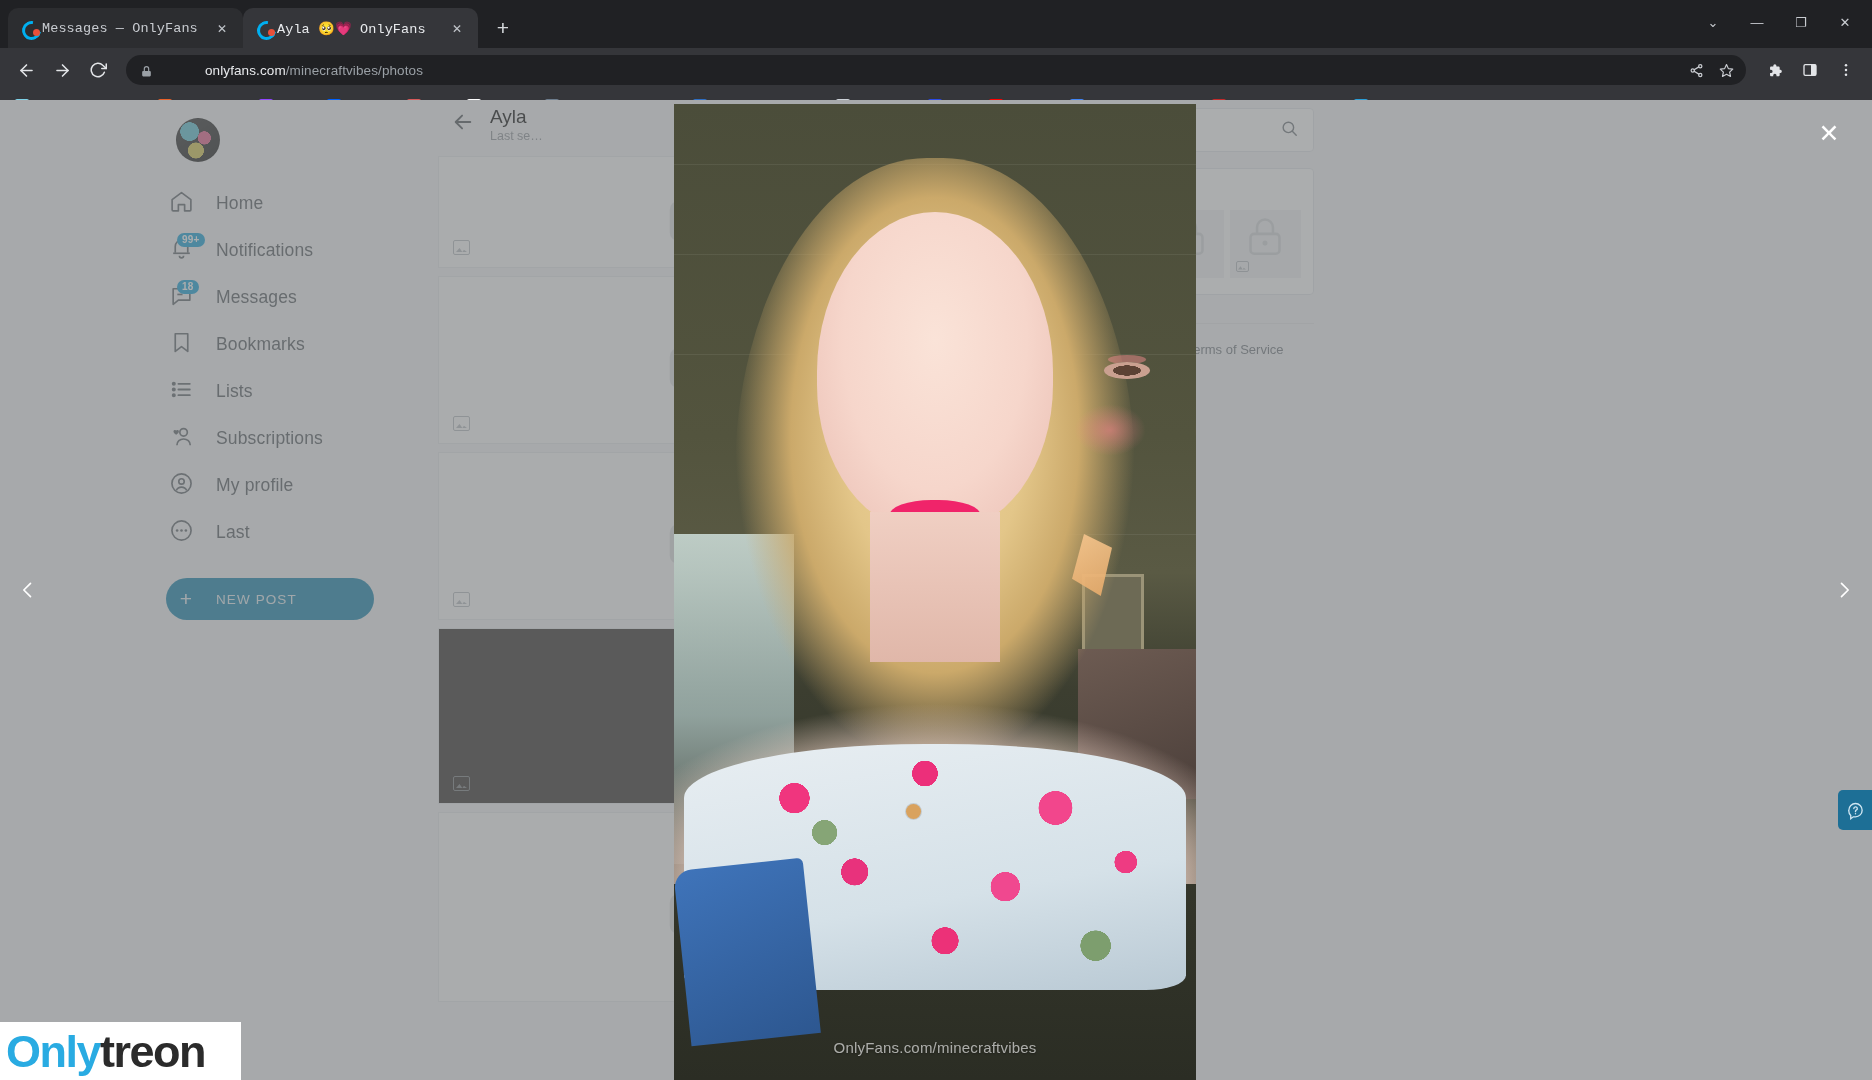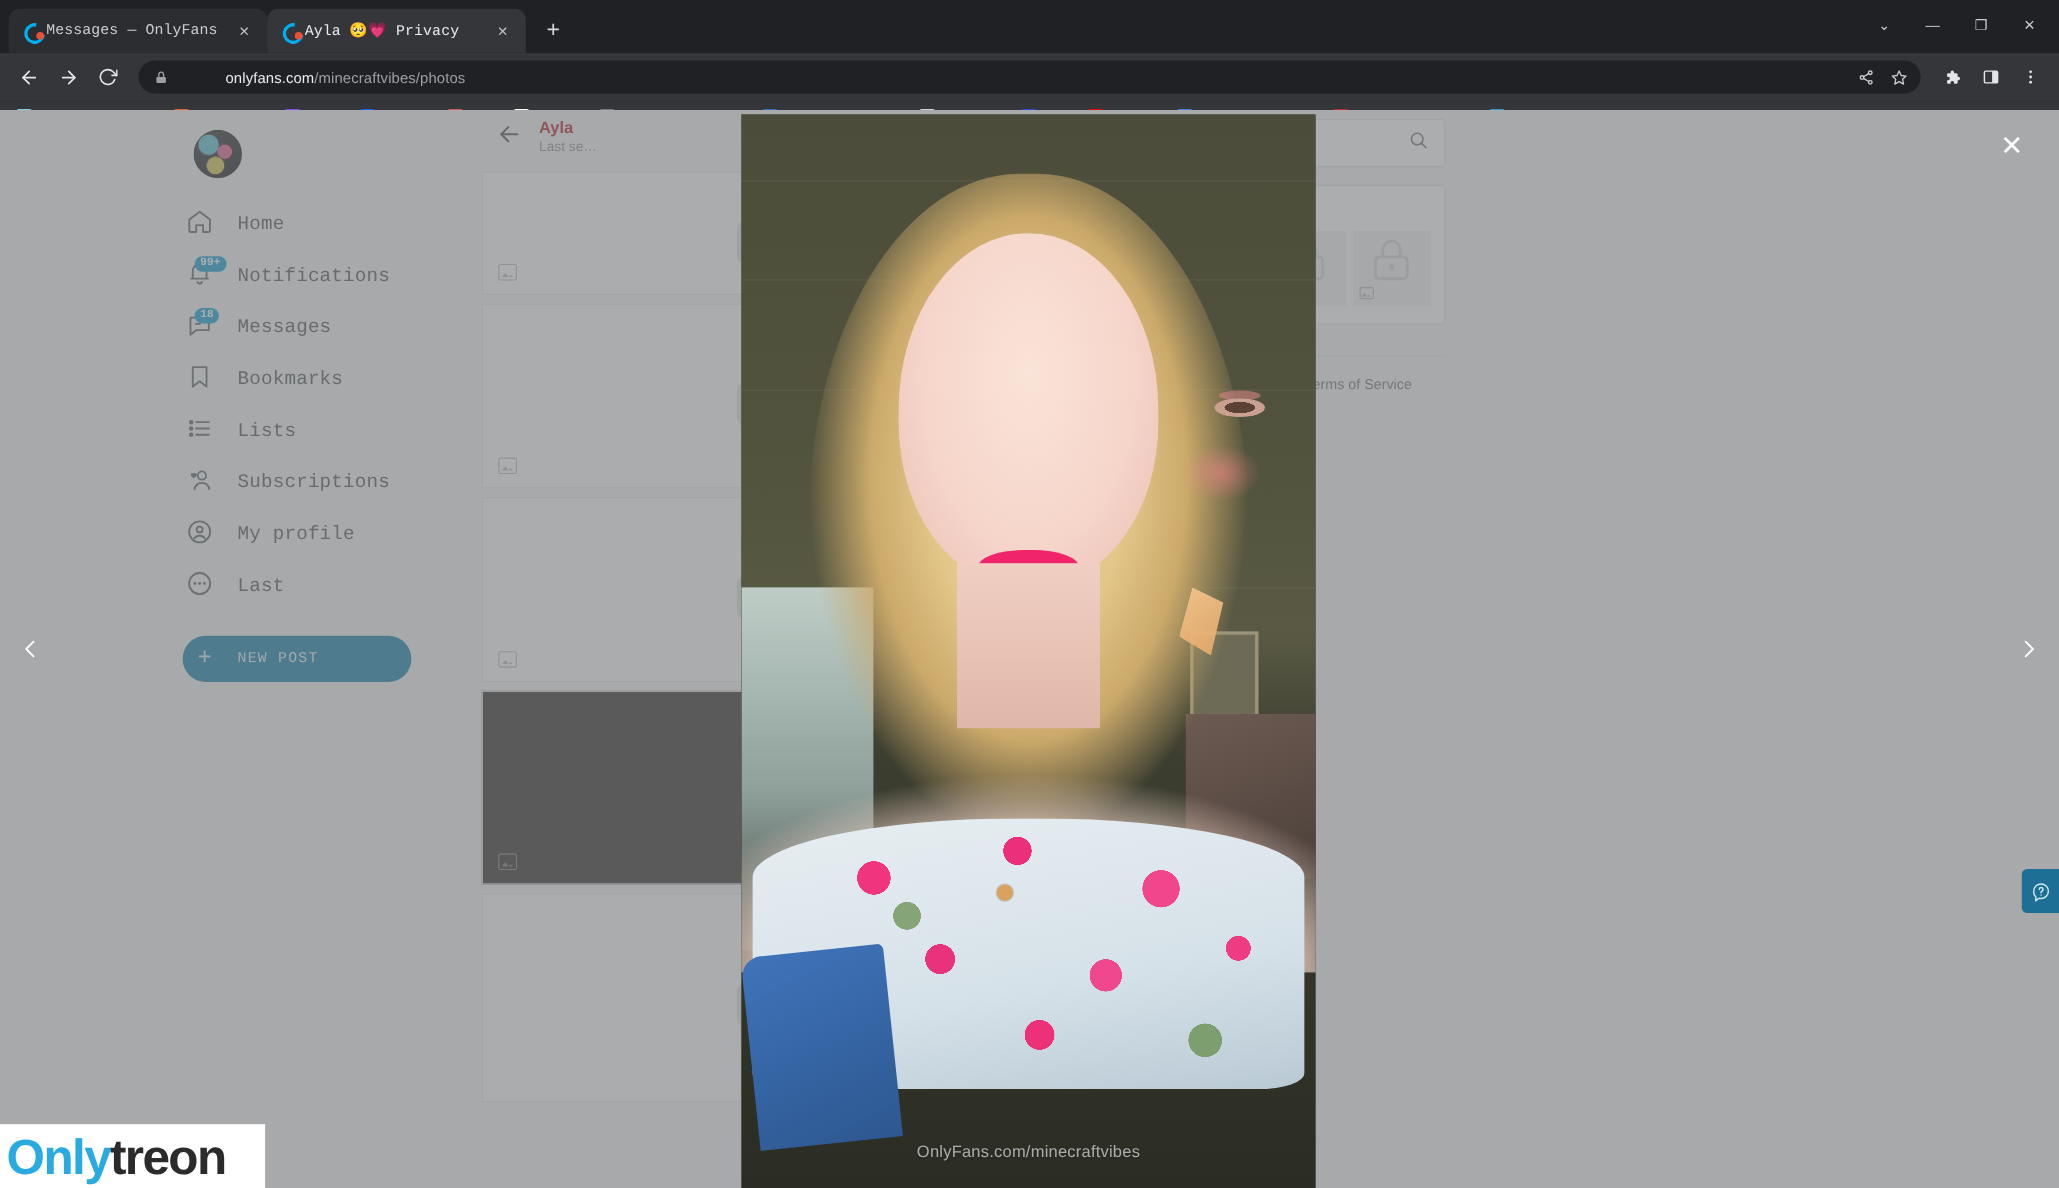--- a/index.html
+++ b/index.html
@@ -132,21 +132,20 @@
   .page {
     position: absolute; inset: 0;
     display: flex; justify-content: center;
     filter: blur(0.4px);
   }
   .page-inner { width: 1600px; display: flex; }
 
   .sidebar {
     width: 290px; flex: 0 0 290px;
     padding: 18px 0 0 8px;
-    font-family: Liberation Mono, monospace;
   }
   .avatar {
     width: 44px; height: 44px; border-radius: 50%;
     margin: 0 0 18px 32px; overflow: hidden;
     background:
       radial-gradient(circle at 30% 30%, #57c2d6 0 22%, transparent 23%),
       radial-gradient(circle at 65% 45%, #e85a8a 0 18%, transparent 19%),
       radial-gradient(circle at 45% 75%, #d8c84a 0 20%, transparent 21%),
       linear-gradient(150deg,#2b2b2b,#111);
     border: 1px solid rgba(0,0,0,.15);
@@ -183,21 +182,21 @@
 
   .center-col {
     width: 520px; flex: 0 0 520px;
     margin-left: 12px; padding-top: 0;
   }
   .prof-head {
     height: 48px; display: flex; align-items: center;
     gap: 16px; padding: 0 14px;
   }
   .back-arrow { font-size: 22px; color: #4a4f55; line-height: 1; }
-  .prof-name { font-size: 15px; font-weight: bold; color: #b91c1c; }
+  .prof-name { font-size: 19px; font-weight: normal; color: #000000; }
   .prof-sub { font-size: 12.5px; color: #8d9298; margin-top: 1px; }
 
   .grid-card {
     background: #fbfbfc; border: 1px solid #e7e9ec;
     margin-top: 8px; position: relative; overflow: hidden;
   }
   .lock-ph {
     position: absolute; left: 50%; top: 48%;
     transform: translate(-50%,-50%);
     opacity: .18;
@@ -415,21 +414,21 @@
       <span class="tab-favicon">
           <span class="of-logo"></span>
         </span>
       <span class="tab-title">Messages — OnlyFans</span>
       <span class="tab-close">✕</span>
     </div>
     <div class="tab active">
       <span class="tab-favicon">
           <span class="of-logo"></span>
         </span>
-      <span class="tab-title">Ayla 🥺💗 Privacy</span>
+      <span class="tab-title">Ayla 🥺💗 OnlyFans</span>
       <span class="tab-close">✕</span>
     </div>
     <div class="newtab">+</div>
 
     <div class="win-ctrls">
       <div class="win-btn">⌄</div>
       <div class="win-btn">—</div>
       <div class="win-btn">❐</div>
       <div class="win-btn">✕</div>
     </div>

